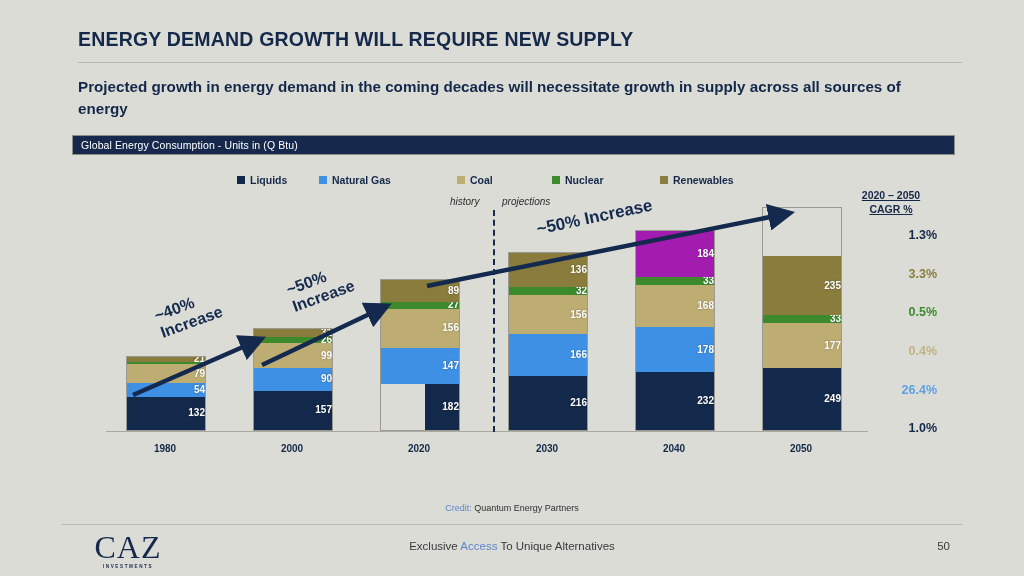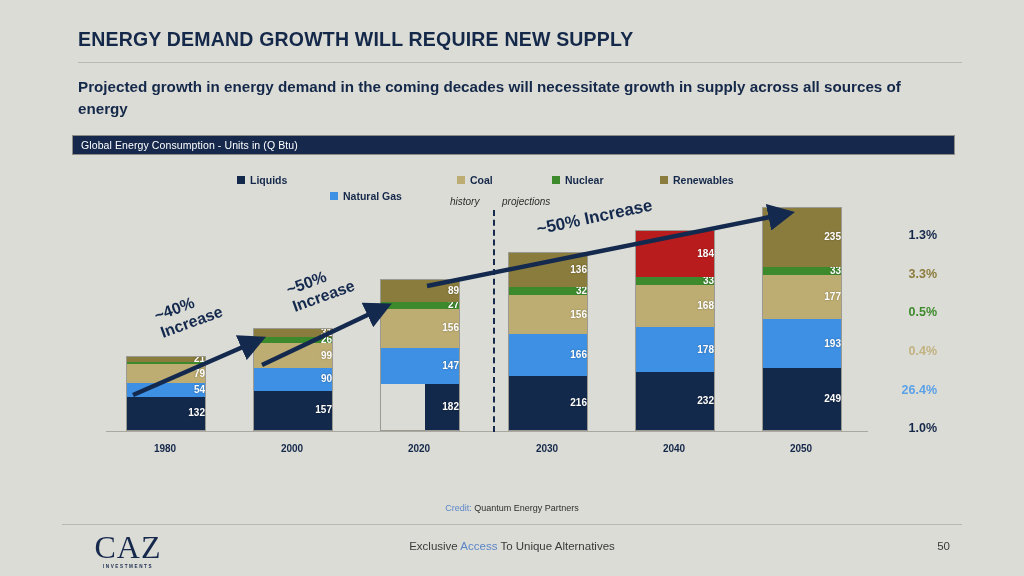--- a/index.html
+++ b/index.html
@@ -140,21 +140,21 @@
 
   <div class="banner">
     <span>Global Energy Consumption - Units in (Q Btu)</span>
   </div>
 
   <div class="legend" id="legend">
       <div class="legend-item" style="left: 0px; margin-left: 15px;">
         <span class="legend-swatch" style="background: rgb(19, 41, 75);"></span>
         <span>Liquids</span>
       </div>
-      <div class="legend-item" style="left: 108px; margin-top: 16px;">
+      <div class="legend-item" style="left: 97px;">
         <span class="legend-swatch" style="background: rgb(61, 144, 227);"></span>
         <span>Natural Gas</span>
       </div>
       <div class="legend-item" style="left: 235px;">
         <span class="legend-swatch" style="background: rgb(189, 173, 114);"></span>
         <span>Coal</span>
       </div>
       <div class="legend-item" style="left: 330px;">
         <span class="legend-swatch" style="background: rgb(61, 138, 45);"></span>
         <span>Nuclear</span>
@@ -234,21 +234,21 @@
         </div>
         <div class="seg" style="background: rgb(61, 144, 227); height: 23.5127%;">
           <span>166</span>
         </div>
         <div class="seg" style="background: rgb(19, 41, 75); height: 30.5949%;">
           <span>216</span>
         </div>
       </div>
       <div class="xlabel" style="left: 430px;">2030</div>
       <div class="bar" style="left: 557px; height: 198.974px;">
-        <div class="seg" style="background: #b91c1c; height: 23.1447%;">
+        <div class="seg" style="background: #a21caf; height: 23.1447%;">
           <span>184</span>
         </div>
         <div class="seg" style="background: rgb(61, 138, 45); height: 4.15094%;">
           <span>33</span>
         </div>
         <div class="seg" style="background: rgb(189, 173, 114); height: 21.1321%;">
           <span>168</span>
         </div>
         <div class="seg" style="background: rgb(61, 144, 227); height: 22.3899%;">
           <span>178</span>
@@ -261,30 +261,31 @@
       <div class="bar" style="left: 684px; height: 222px;">
         <div class="seg" style="background: rgb(138, 124, 61); height: 26.4938%;">
           <span>235</span>
         </div>
         <div class="seg" style="background: rgb(61, 138, 45); height: 3.72041%;">
           <span>33</span>
         </div>
         <div class="seg" style="background: rgb(189, 173, 114); height: 19.9549%;">
           <span>177</span>
         </div>
-        <div class="seg" style="background: rgb(61, 144, 227); height: 21.7587%;">
-          <span>193</span>
-        </div>
         <div class="seg" style="background: rgb(19, 41, 75); height: 28.0722%;">
           <span>249</span>
         </div>
       </div>
       <div class="xlabel" style="left: 684px;">2050</div>
     </div>
 
+  <div class="cagr-head">
+    <u>2020 – 2050</u><br>
+    <u>CAGR %</u>
+  </div>
   <div id="cagr-values">
       <div class="cagr-val" style="top: 228px; color: rgb(20, 40, 74);">1.3%</div>
       <div class="cagr-val" style="top: 267px; color: rgb(138, 124, 61);">3.3%</div>
       <div class="cagr-val" style="top: 305px; color: rgb(61, 138, 45);">0.5%</div>
       <div class="cagr-val" style="top: 344px; color: rgb(194, 178, 128);">0.4%</div>
       <div class="cagr-val" style="top: 383px; color: rgb(90, 161, 232);">26.4%</div>
       <div class="cagr-val" style="top: 421px; color: rgb(20, 40, 74);">1.0%</div>
     </div>
 
   <svg class="arrow-svg" viewBox="0 0 1024 576">

